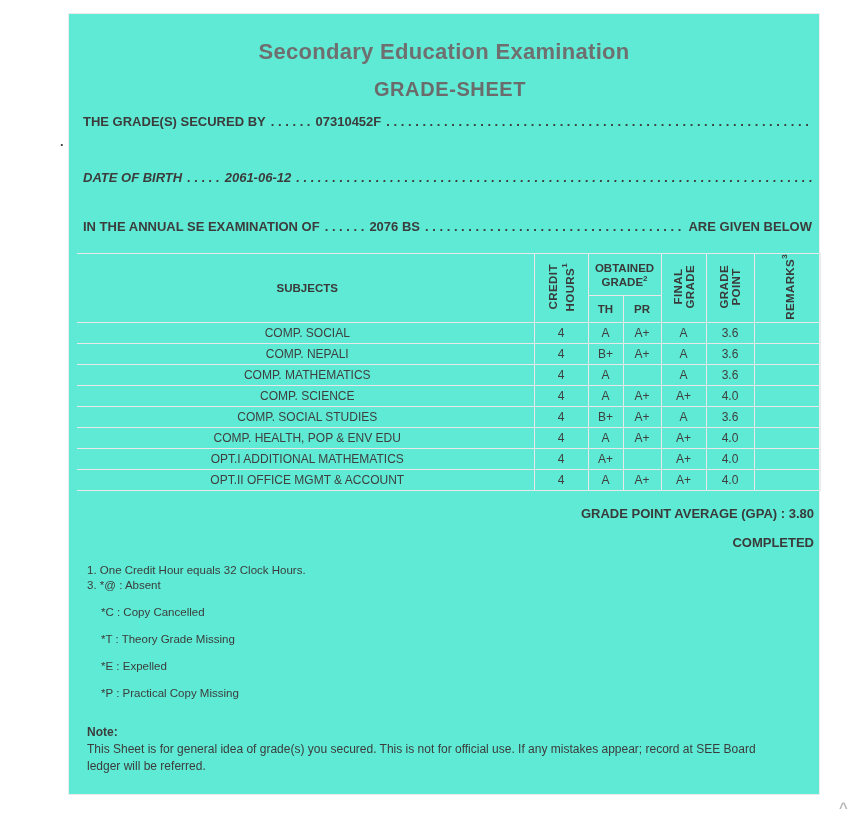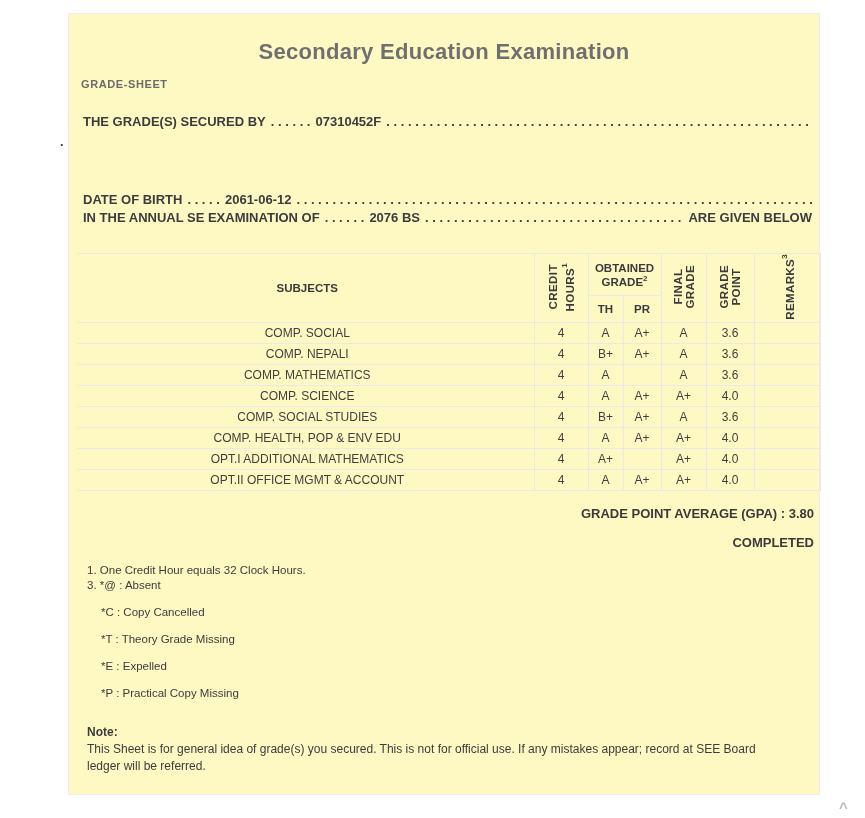--- a/index.html
+++ b/index.html
@@ -1,34 +1,34 @@
 <!DOCTYPE html>
 <html><head>
 <meta charset="utf-8">
 <style>
   * { margin:0; padding:0; box-sizing:border-box; }
   html,body { width:865px; height:818px; background:#ffffff;
     font-family:"Liberation Sans", sans-serif; color:#3c3c3c; overflow:hidden; }
 
   .sheet { position:absolute; left:68px; top:13px; width:752px; height:782px;
-    background:#fef9c3; border:1px solid #ececec; }
+    background:#5eead4; border:1px solid #ececec; }
 
   .title { position:absolute; top:25px; left:0; right:0; text-align:center;
     font-size:22px; font-weight:600; color:#6f6f6f; letter-spacing:0.3px; }
-  .subtitle { position:absolute; top:64px; left:12px; right:0; 
-    font-size:11px; font-weight:600; color:#6b6b6b; letter-spacing:0.6px; }
+  .subtitle { position:absolute; top:64px; left:12px; right:0; text-align:center;
+    font-size:20px; font-weight:600; color:#6b6b6b; letter-spacing:0.6px; }
 
   .info-line { position:absolute; left:14px; right:7px; display:flex;
     white-space:nowrap; overflow:hidden; font-size:13px; font-weight:600; color:#3c3c3c; }
   .info-line > span { flex:0 0 auto; }
   .info-line .seg { margin-left:5px; }
   .info-line .fill { flex:1 1 auto; overflow:hidden; margin-left:5px; }
   #line-secured { top:100px; }
-  #line-dob { top:178px; }
-  #line-exam { top:196px; }
+  #line-dob { top:156px;font-style:italic; }
+  #line-exam { top:205px; }
 
   .stray-period { position:absolute; left:60px; top:134px; font-size:13px;
     font-weight:600; color:#3c3c3c; }
   .corner-caret { position:absolute; left:839px; top:799px; font-size:15px;
     color:#b9b9b9; font-weight:700; }
 
   table.grades { position:absolute; left:8px; top:239px; width:743px;
     border-collapse:collapse; table-layout:fixed; }
   table.grades th, table.grades td { border:1px solid #e9e9e9; overflow:hidden; }
   table.grades th:first-child, table.grades td:first-child { border-left:0; }

